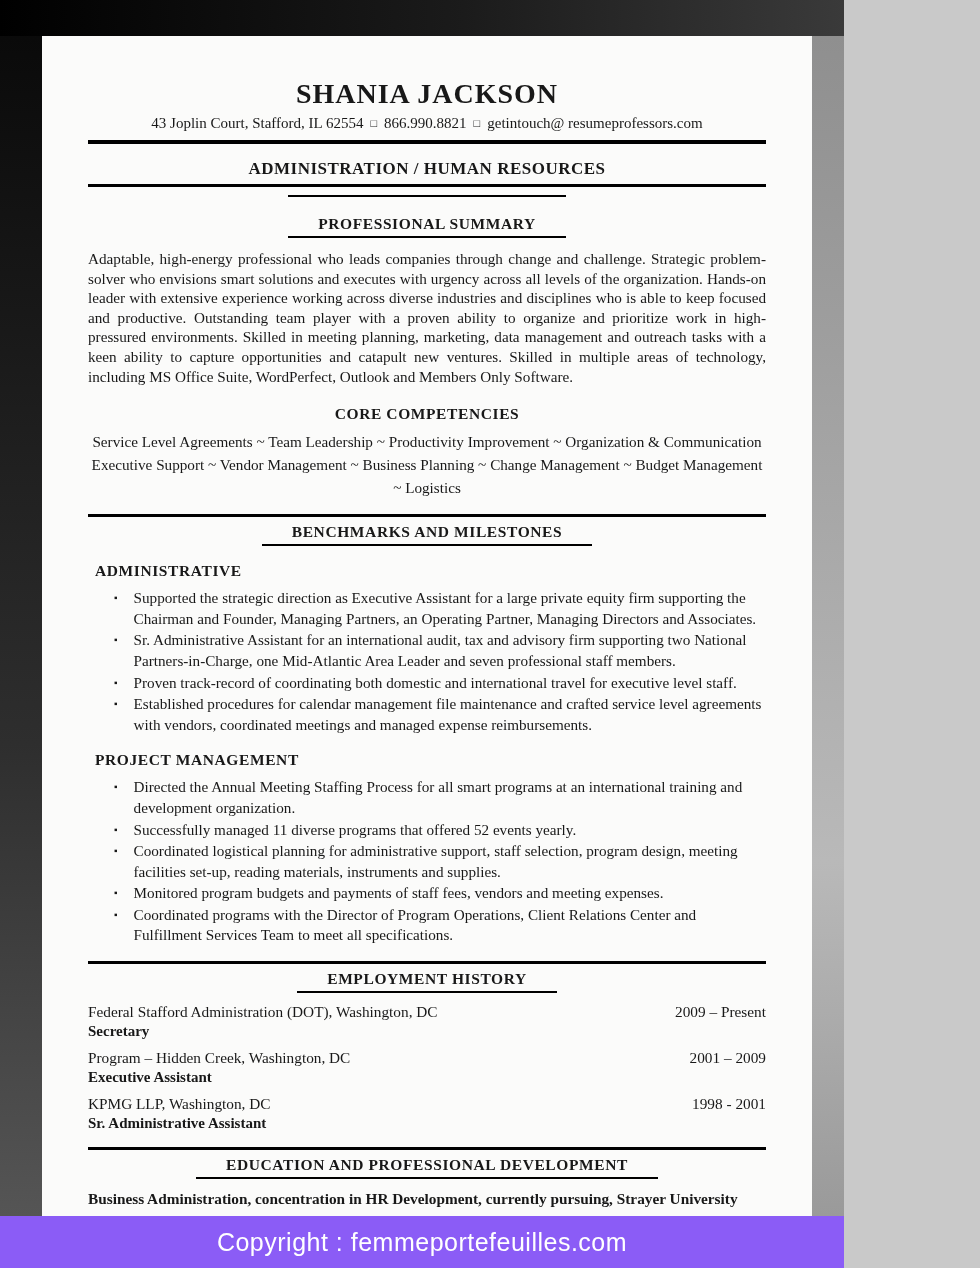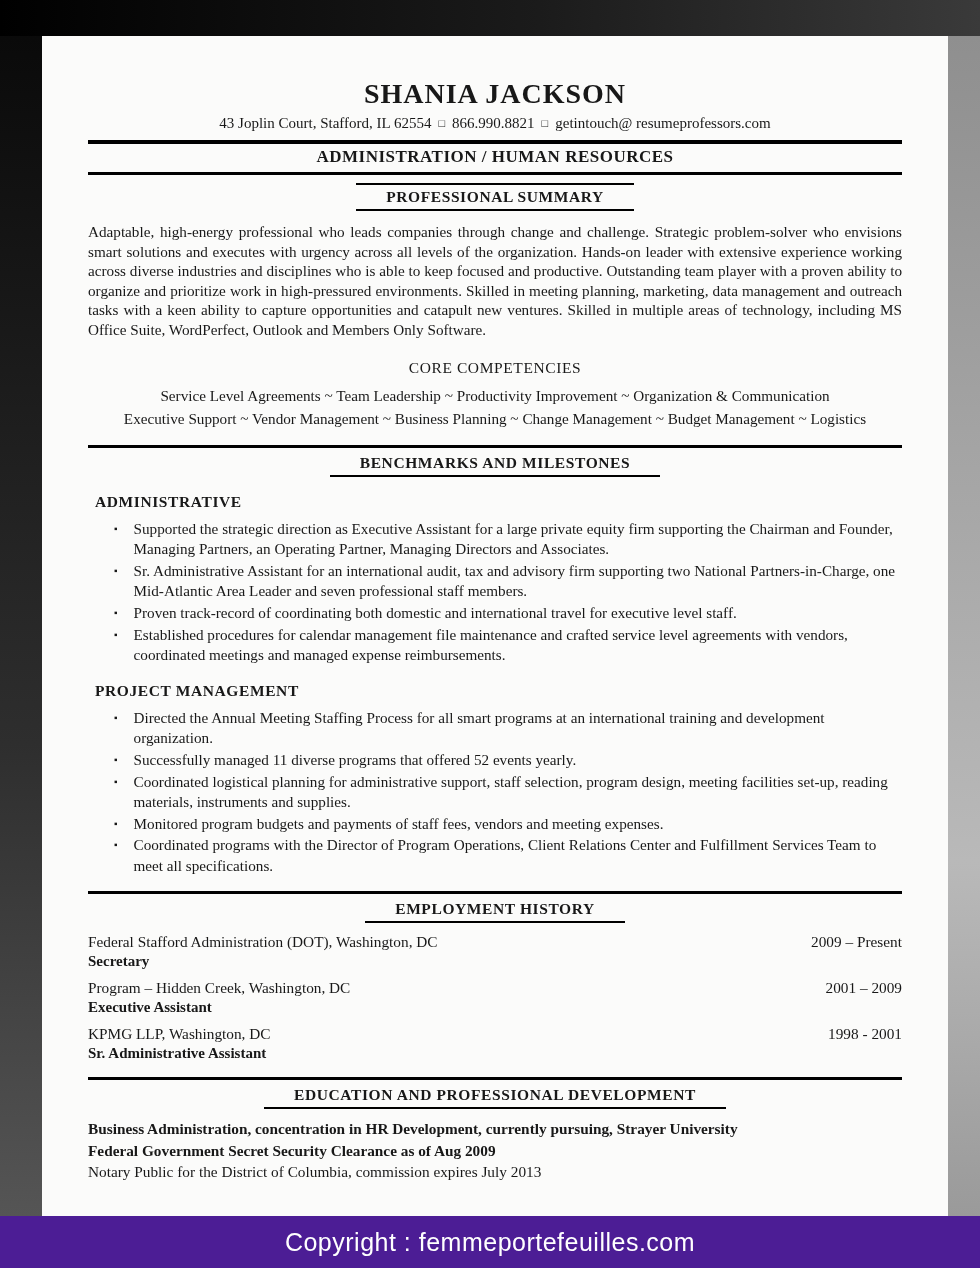--- a/index.html
+++ b/index.html
@@ -4,39 +4,39 @@
 <style>
   * { box-sizing: border-box; }
   html, body { margin: 0; padding: 0; }
   body {
     width: 980px; height: 1268px;
     font-family: "Liberation Serif", "DejaVu Serif", serif;
     background: #c9c9c9;
   }
   .frame {
     position: relative;
-    width: 980px; height: 1268px;
+    width: 844px; height: 1268px;
     overflow: hidden;
     background: #d6d6d6;
   }
   .strip-top {
     position: absolute; top: 0; left: 0; width: 100%; height: 36px;
     background: linear-gradient(90deg, #000 0%, #1b1b1b 55%, #3a3a3a 100%);
   }
   .strip-left {
     position: absolute; top: 36px; left: 0; width: 42px; bottom: 52px;
     background: linear-gradient(#0a0a0a 0%, #2e2e2e 60%, #555 100%);
   }
   .strip-right {
     position: absolute; top: 36px; right: 0; width: 32px; bottom: 52px;
     background: linear-gradient(#8f8f8f 0%, #b9b9b9 70%, #9a9a9a 100%);
   }
   .footer-bar {
     position: absolute; left: 0; right: 0; bottom: 0; height: 52px;
-    background: #4c1d95;
+    background: #8b5cf6;
     display: flex; align-items: center; justify-content: center;
   }
   .footer-bar span {
     color: #fff;
     font-family: "Liberation Sans", sans-serif;
     font-size: 25px;
     letter-spacing: 0.5px;
   }
   .page {
     position: absolute; top: 36px; left: 42px; right: 32px; bottom: 52px;
@@ -62,45 +62,45 @@
 
   .hr-thick { height: 4px; background: #000; margin-top: 8px; }
   .hr-mid   { height: 3px; background: #000; margin-top: 3px; }
   .hr-sep   { height: 3px; background: #000; }
 
   .doc-title {
     text-align: center;
     font-weight: 700;
     font-size: 17px;
     letter-spacing: 0.5px;
-    padding: 3px 0 2px;
+    padding: 15px 0 2px;
   }
 
   .sec-head { text-align: center; }
   .sec-head .inner {
     display: inline-block;
     font-weight: 700;
     font-size: 15.5px;
     letter-spacing: 0.6px;
     border-bottom: 2px solid #000;
     padding: 1px 30px 3px;
   }
-  .sec-head.boxed .inner { border-top: 2px solid #000; padding-top: 3px; }
+  .sec-head.boxed .inner { border-top: 2px solid #000; padding-top: 18px; }
   .sec-head.mt { margin-top: 8px; }
 
   .summary {
     font-size: 15.2px;
     line-height: 19.6px;
     text-align: justify;
     margin-top: 11px;
   }
 
   .plain-head {
     text-align: center;
-    font-weight: 400;
+    font-weight: 700;
     font-size: 15.5px;
     letter-spacing: 0.6px;
     margin-top: 19px;
   }
   .comp-line {
     text-align: center;
     font-size: 15.2px;
     line-height: 23px;
   }
   .comp-lines { margin-top: 7px; }

